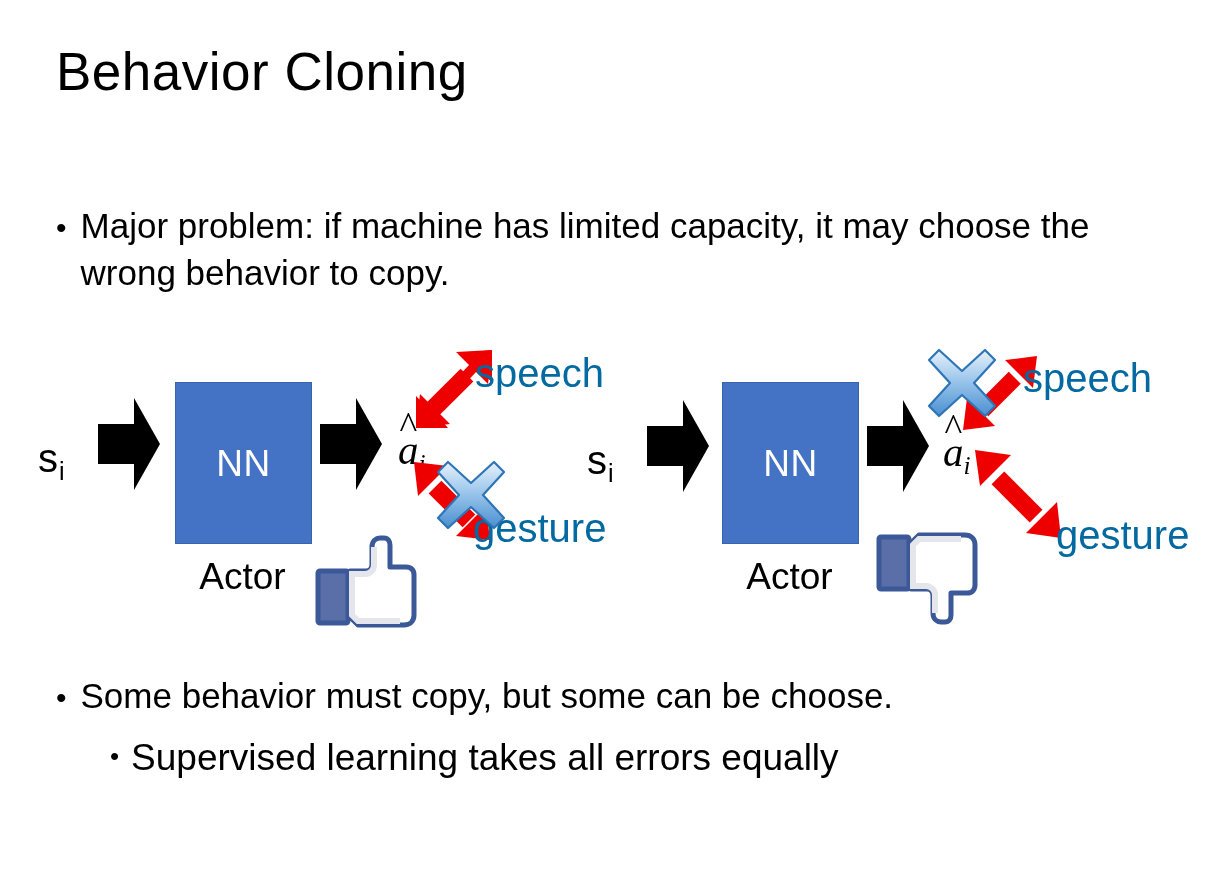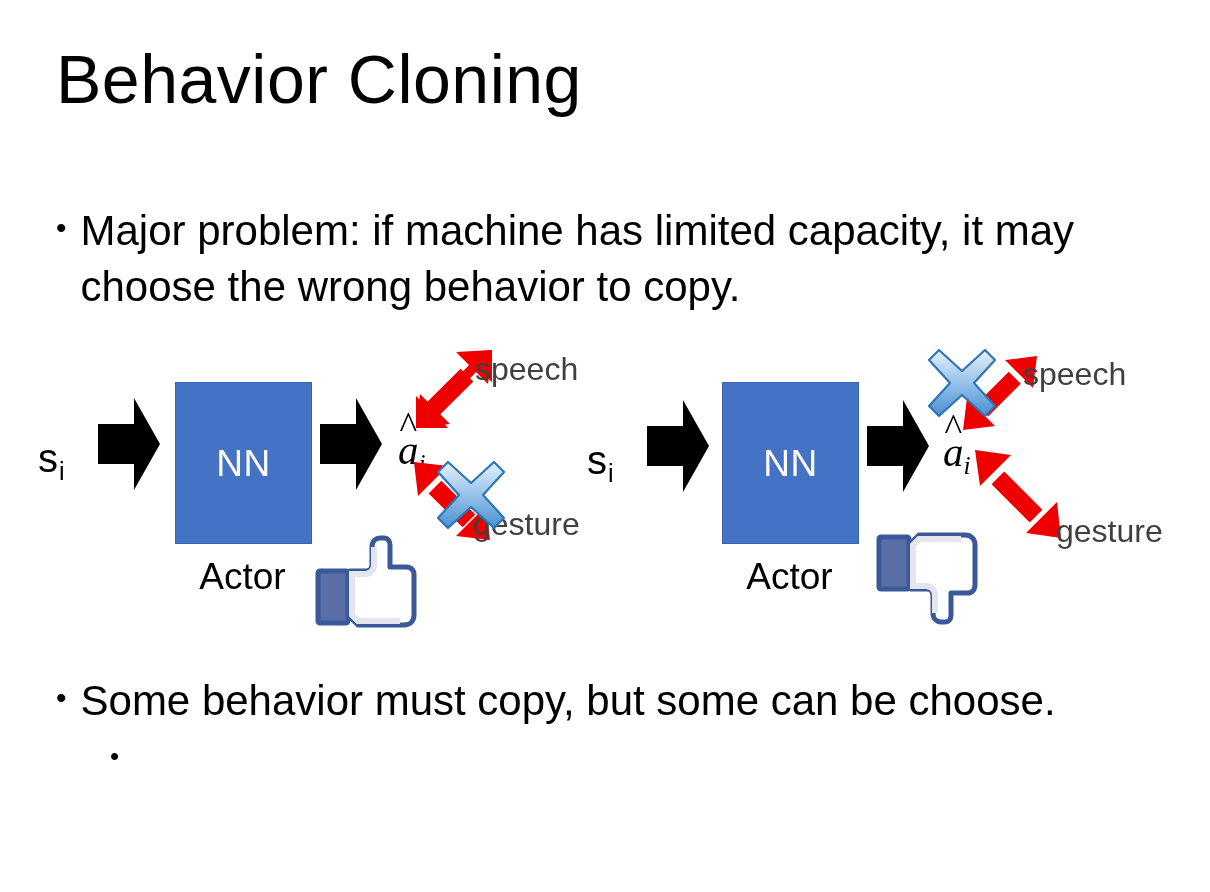--- a/index.html
+++ b/index.html
@@ -18,21 +18,21 @@
     height: 892px;
     background: #ffffff;
     overflow: hidden;
   }
 
   
   .slide-title {
     position: absolute;
     left: 56px;
     top: 44px;
-    font-size: 68px;
+    font-size: 53px;
     font-weight: 400;
     letter-spacing: 0.5px;
     line-height: 1.05;
     color: #000000;
     white-space: nowrap;
   }
 
   
   .bullet-block {
     position: absolute;
@@ -44,21 +44,21 @@
   }
   .bullet-dot {
     flex: 0 0 auto;
     line-height: 1;
     font-size: 30px;
     padding-right: 14px;
     position: relative;
     top: 10px;
   }
   .bullet-text {
-    font-size: 42px;
+    font-size: 35px;
     line-height: 1.34;
     font-weight: 400;
   }
   .bullet-l2 .bullet-text { font-size: 37px; }
   .bullet-l2 .bullet-dot { font-size: 26px; padding-right: 12px; top: 10px; }
 
   #bullet-top   { left: 56px; top: 203px; width: 1090px; }
   #bullet-bot1  { left: 56px; top: 673px; width: 1120px; }
   #bullet-bot2  { left: 110px; top: 733px; width: 1070px; }
 
@@ -150,23 +150,23 @@
 
   
   .red-arrow {
     position: absolute;
   }
   .red-arrow svg { display: block; width: 100%; height: 100%; overflow: visible; }
 
   
   .out-label {
     position: absolute;
-    font-size: 32px;
-    line-height: 1;
-    color: #404040;
+    font-size: 40px;
+    line-height: 1;
+    color: #0369a1;
     white-space: nowrap;
   }
 
   
   .blue-x {
     position: absolute;
     width: 74px;
     height: 74px;
   }
   .blue-x svg { display: block; width: 100%; height: 100%; }
@@ -348,16 +348,17 @@
   <div class="bullet-block" id="bullet-bot1">
     <div class="bullet-row">
       <span class="bullet-dot">•</span>
       <span class="bullet-text">Some behavior must copy, but some can be choose.</span>
     </div>
   </div>
 
   <div class="bullet-block bullet-l2" id="bullet-bot2">
     <div class="bullet-row">
       <span class="bullet-dot">•</span>
+      <span class="bullet-text">Supervised learning takes all errors equally</span>
     </div>
   </div>
 
 </div>
 
 </body></html>

